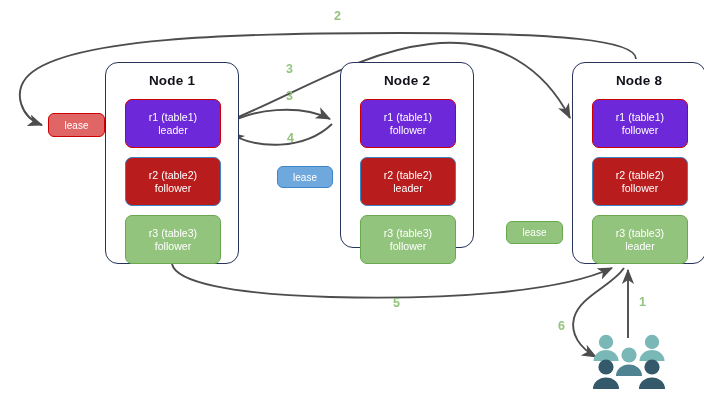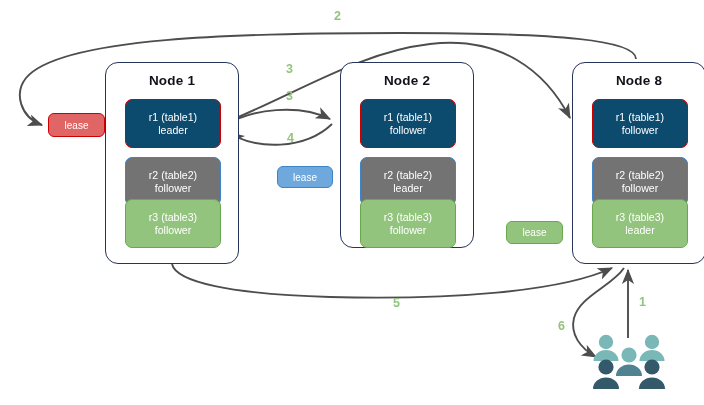--- a/index.html
+++ b/index.html
@@ -58,26 +58,26 @@
     display: flex;
     flex-direction: column;
     align-items: center;
     justify-content: center;
     line-height: 1.22;
     font-size: 10.6px;
     color: #ffffff;
     text-align: center;
   }
   .replica .line2 { display: block; }
-  .rep-red   { background: #0c4a6e; border: 1.6px solid #cc0000; }
-  .rep-blue  { background: #737373; border: 1.6px solid #3d85c6; }
+  .rep-red   { background: #6d28d9; border: 1.6px solid #cc0000; }
+  .rep-blue  { background: #b91c1c; border: 1.6px solid #3d85c6; }
   .rep-green { background: #93c47d; border: 1.6px solid #6aa84f; }
   .slot0 { top: 36px; }
   .slot1 { top: 94px; }
-  .slot2 { top: 136px; }
+  .slot2 { top: 152px; }
 
   
   .lease {
     position: absolute;
     box-sizing: border-box;
     display: flex;
     align-items: center;
     justify-content: center;
     border-radius: 6px;
     color: #ffffff;

